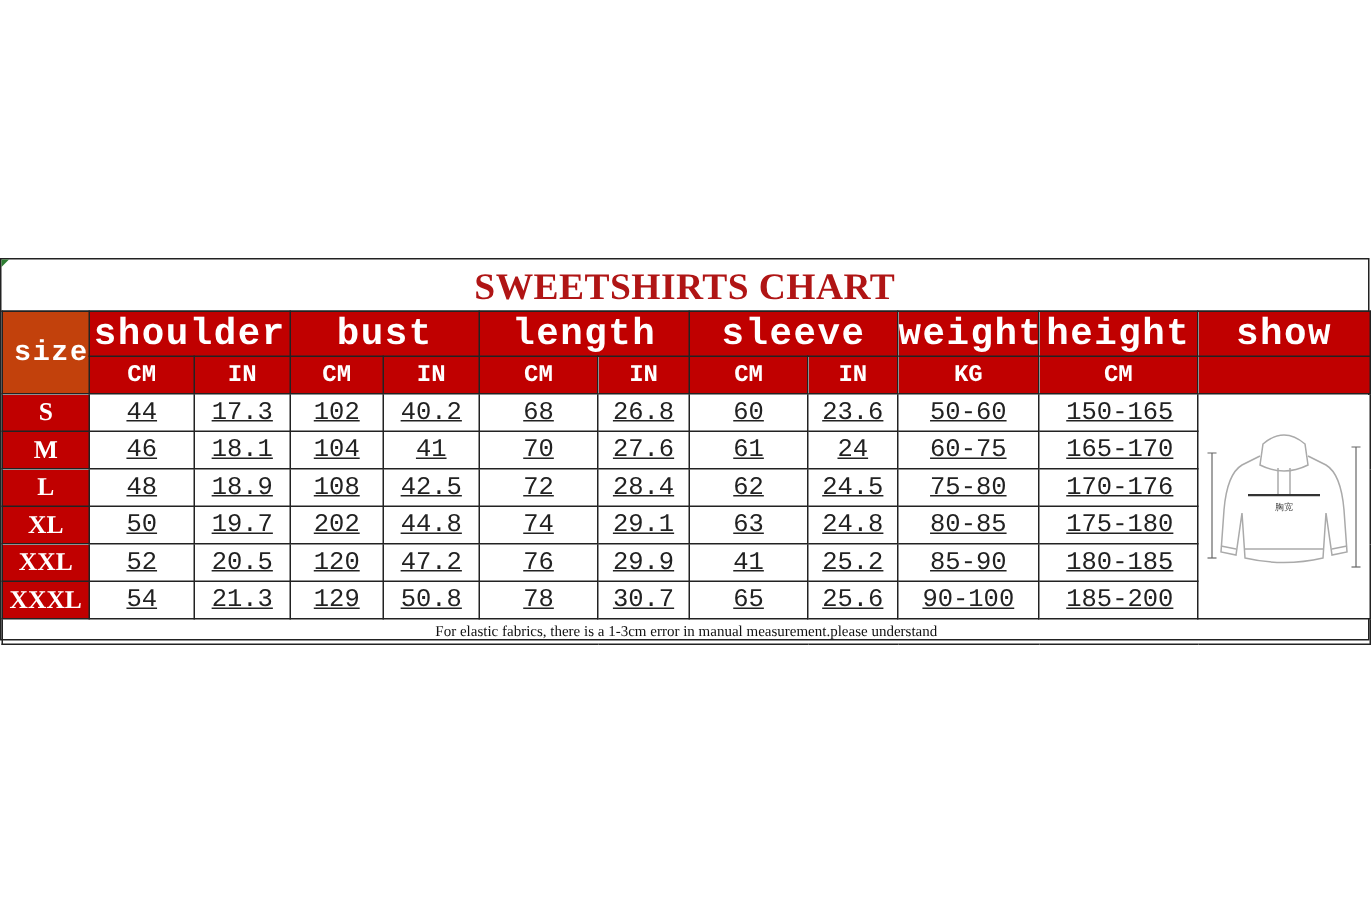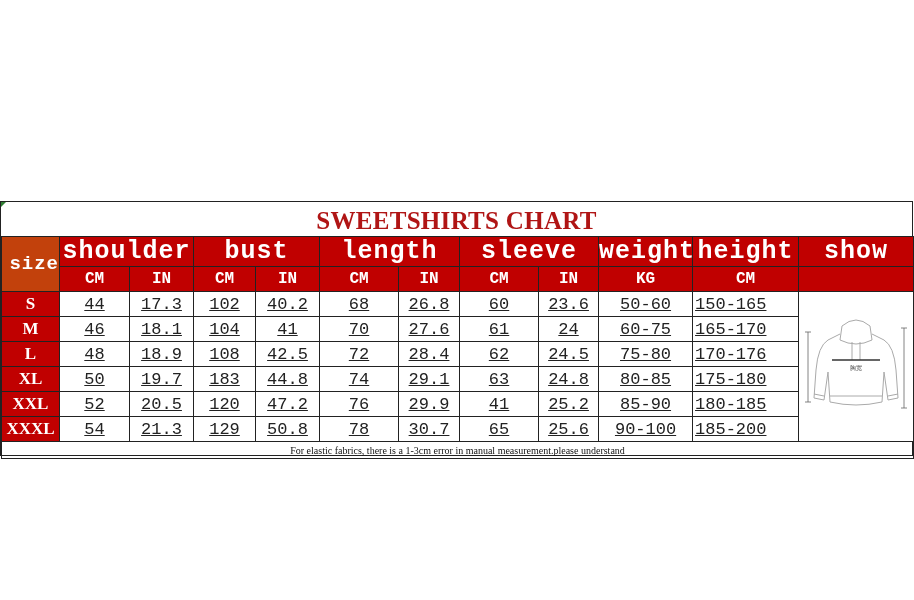--- a/index.html
+++ b/index.html
@@ -1,27 +1,27 @@
 <!DOCTYPE html>
 <html><head>
 <meta charset="utf-8">
 <style>
   html, body { margin:0; padding:0; background:#ffffff; }
   body { width:914px; height:600px; position:relative; overflow:hidden; font-family:"Liberation Serif", serif; }
-  .sheet { position:absolute; left:0; top:172px; width:913px; height:255px; border:1px solid #222; box-sizing:border-box; background:#fff;margin-top:29px; }
+  .sheet { position:absolute; left:0; top:172px; width:913px; height:255px; border:1px solid #222; box-sizing:border-box; background:#fff; }
   .corner-mark { position:absolute; left:0; top:0; width:0; height:0; border-top:5px solid #2e7d32; border-right:5px solid transparent; }
   .title { position:absolute; left:0; top:0; width:100%; height:35px; text-align:center; line-height:38px; color:#b01515; font-weight:bold; font-size:25px; font-family:"Liberation Serif", serif; letter-spacing:0.3px; border-bottom:1px solid #222; box-sizing:border-box; }
   table { position:absolute; left:0; top:34px; border-collapse:collapse; table-layout:fixed; width:912px; }
   td, th { border:1px solid #222; padding:0; text-align:center; overflow:hidden; white-space:nowrap; }
   th.h1 { background:#c00000; color:#fff; font-family:"Liberation Mono", monospace; font-weight:bold; font-size:25px; height:26px; letter-spacing:1px; }
   th.h2 { background:#c00000; color:#fff; font-family:"Liberation Mono", monospace; font-weight:bold; font-size:16px; height:24px; }
   th.size { background:#c2410c; color:#fff; font-family:"Liberation Mono", monospace; font-weight:bold; font-size:19px; letter-spacing:1px;text-align:right; }
   td.sz { background:#c00000; color:#fff; font-weight:bold; font-family:"Liberation Serif", serif; font-size:17px; height:24px; }
   td.v { font-family:"Liberation Mono", monospace; font-size:17px; color:#222; height:24px;text-decoration:underline; }
-  td.ht { text-align:left; padding-left:2px; }
+  td.ht { text-align:center; padding-left:2px; }
   td.show { background:#fff; vertical-align:middle; }
   td.foot { font-family:Liberation Serif, serif; font-size:10px; color:#111; height:16px; }
 </style>
 </head>
 <body>
 
 <div class="sheet">
   <div class="corner-mark"></div>
   <div class="title">SWEETSHIRTS CHART</div>
 
@@ -123,21 +123,21 @@
       <td class="v">28.4</td>
       <td class="v">62</td>
       <td class="v">24.5</td>
       <td class="v">75-80</td>
       <td class="v ht">170-176</td>
     </tr>
     <tr>
       <td class="sz">XL</td>
       <td class="v">50</td>
       <td class="v">19.7</td>
-      <td class="v">183</td>
+      <td class="v">202</td>
       <td class="v">44.8</td>
       <td class="v">74</td>
       <td class="v">29.1</td>
       <td class="v">63</td>
       <td class="v">24.8</td>
       <td class="v">80-85</td>
       <td class="v ht">175-180</td>
     </tr>
     <tr>
       <td class="sz">XXL</td>

